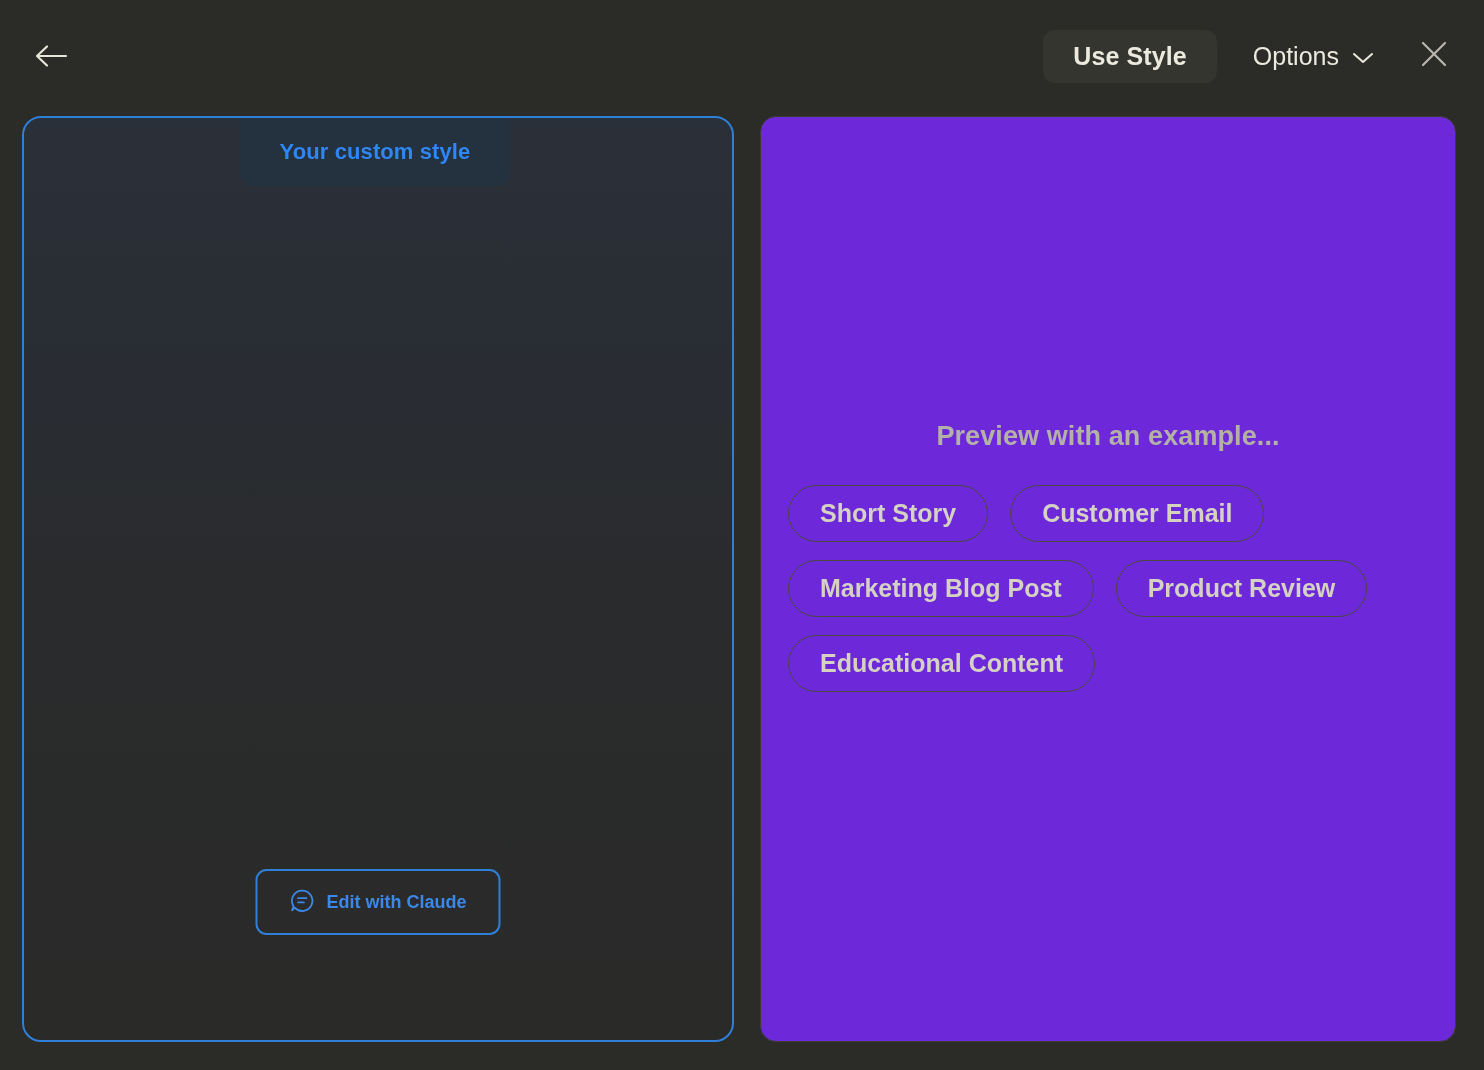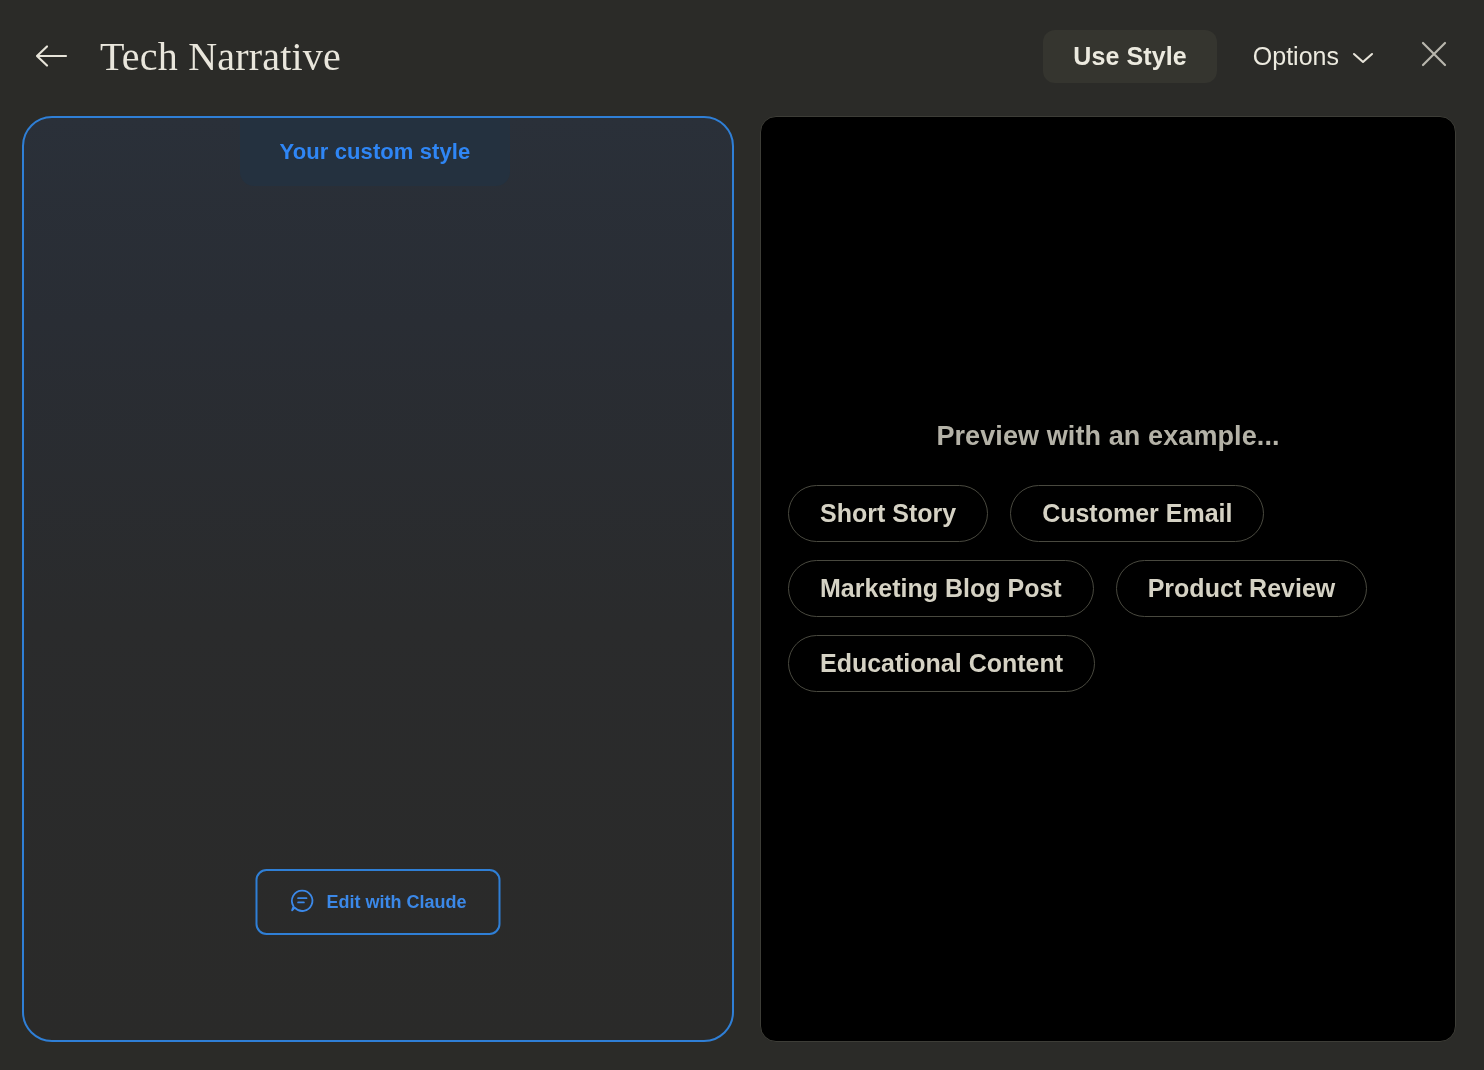--- a/index.html
+++ b/index.html
@@ -113,21 +113,21 @@
     padding: 4px 28px 28px 22px;
     box-sizing: border-box;
   }
 
   
   .style-card {
     position: relative;
     width: 708px;
     flex: 0 0 708px;
     border: 2px solid #2f7fd6;
-    border-radius: 30px;
+    border-radius: 19px;
     background: linear-gradient(180deg, #2a3039 0%, #292d34 22%, #2a2b2c 55%, #2a2a29 100%);
     overflow: hidden;
     display: flex;
     flex-direction: column;
     align-items: center;
   }
 
   .custom-badge {
     position: absolute;
     left: 216px;
@@ -198,21 +198,21 @@
     white-space: nowrap;
     font-family: "Liberation Sans", sans-serif;
   }
   .chat-icon { display: block; flex: 0 0 auto; }
 
   
   .preview-panel {
     flex: 1 1 auto;
     border: 1px solid #3d3d37;
     border-radius: 16px;
-    background: #000000;
+    background: #6d28d9;
     position: relative;
     overflow: hidden;
   }
 
   .preview-inner {
     position: absolute;
     left: 0;
     top: 304px;
     width: 100%;
     display: flex;
@@ -258,21 +258,20 @@
   <div class="header">
 
     <div class="back-btn">
       <span>
         <svg width="34" height="26" viewBox="0 0 34 26" fill="none">
           <path d="M32 13H3M3 13L13 3.5M3 13L13 22.5" stroke="#e7e4d9" stroke-width="2.2" stroke-linecap="round" stroke-linejoin="round"></path>
         </svg>
       </span>
     </div>
 
-    <div class="page-title">Tech Narrative</div>
 
     <div class="header-spacer"></div>
 
     <button class="use-style-btn">Use Style</button>
 
     <div class="options-btn">
       <span>Options</span>
       <span class="chev">
         <svg width="22" height="14" viewBox="0 0 22 14" fill="none">
           <path d="M2 3L11 11L20 3" stroke="#e7e4d9" stroke-width="2.1" stroke-linecap="round" stroke-linejoin="round"></path>

